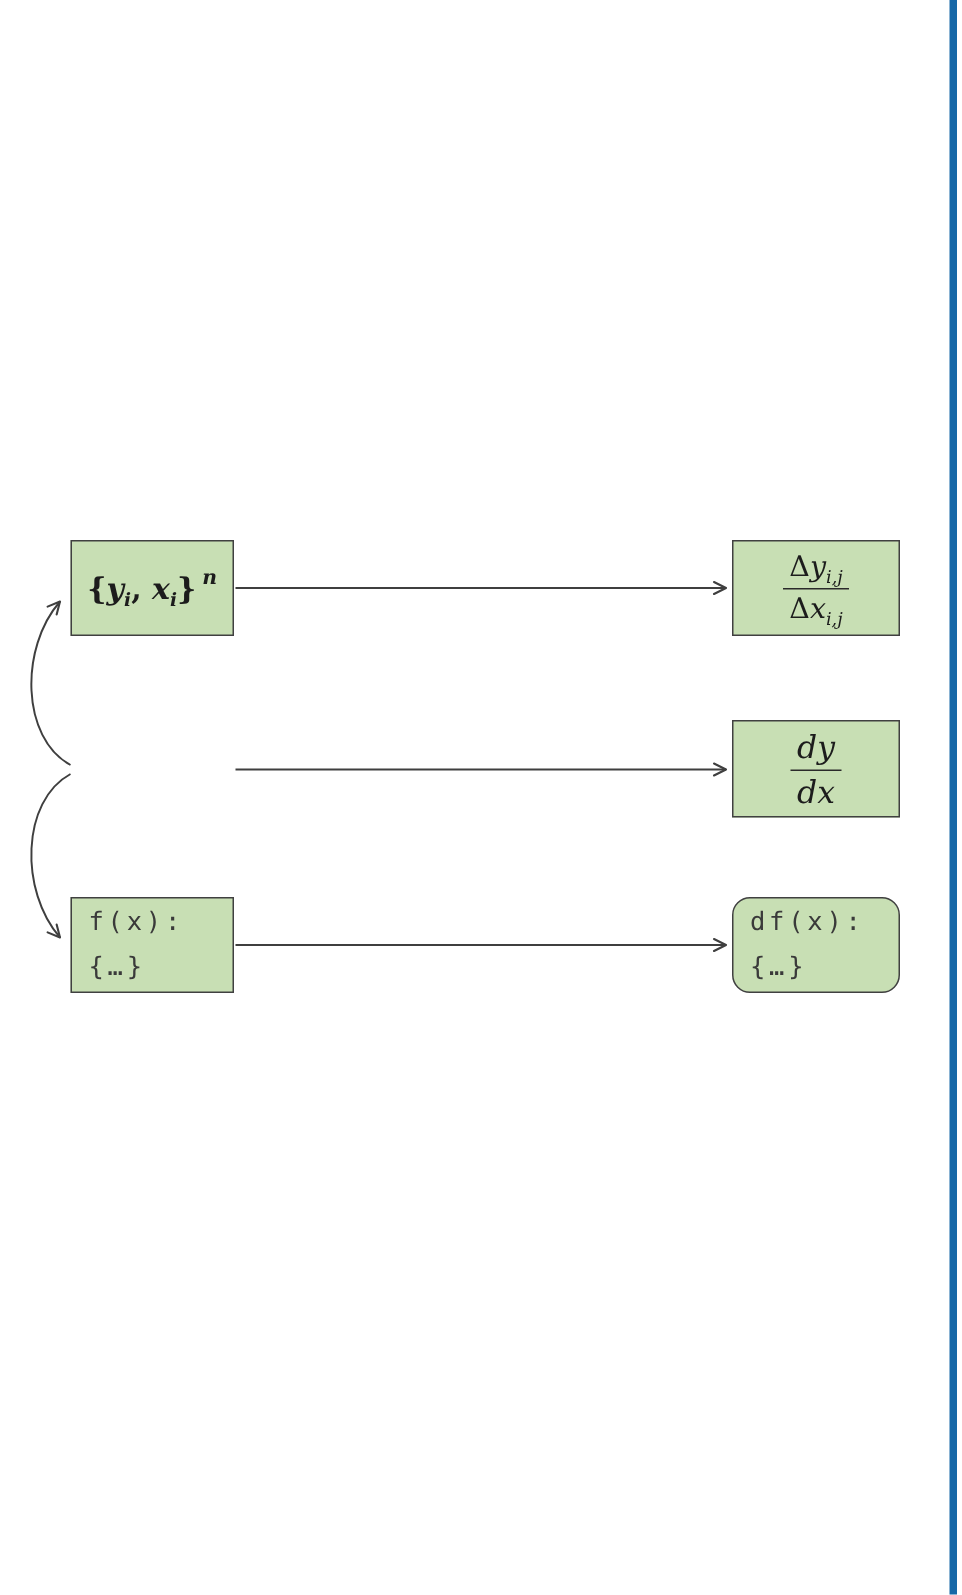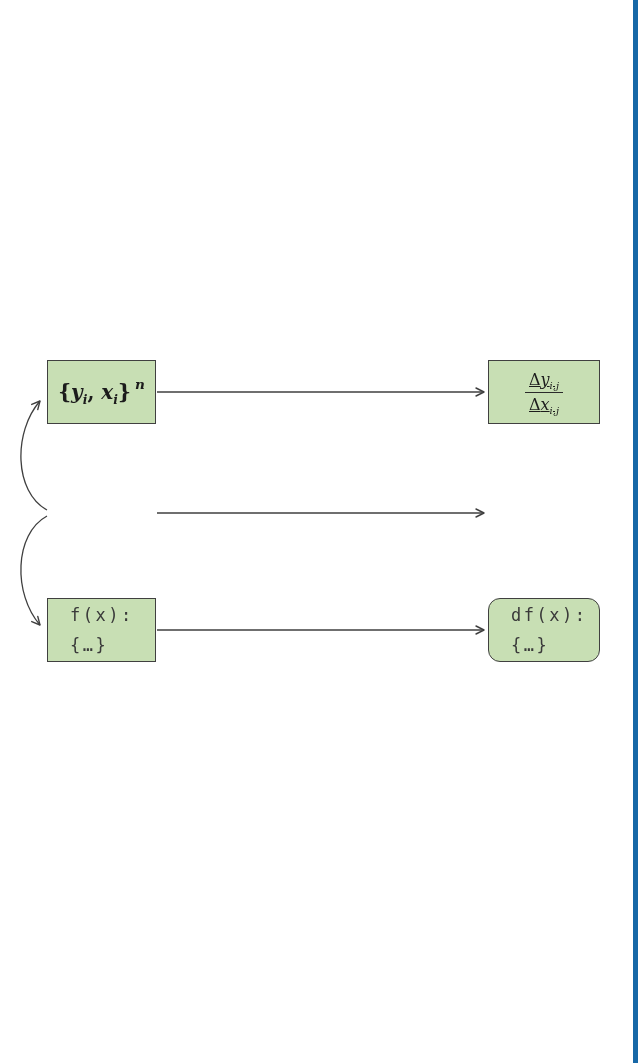--- a/index.html
+++ b/index.html
@@ -30,21 +30,21 @@
   }
   .box.code {
     color: #3a3a3a;
     font-family: "DejaVu Sans Mono", monospace;
     font-size: 17px;
     letter-spacing: 2.5px;
     line-height: 30px;
     flex-direction: column;
     align-items: flex-start;
     justify-content: center;
-    padding-left: 22px;
+    padding-left: 11px;
   }
   .m-samples { font-size: 20px; font-weight: bold; }
   .m-samples i, .m-func i { font-family: "DejaVu Serif", serif; }
   .m-func { font-size: 21px; font-style: italic; }
   sub.msub {
     font-size: 0.62em;
     font-style: italic;
     line-height: 0;
   }
   sup.msup {
@@ -58,21 +58,21 @@
   .frac {
     display: inline-flex;
     flex-direction: column;
     align-items: center;
   }
   .frac .num {
     border-bottom: 1.5px solid #2a2a2a;
     padding: 0 4px 3px 4px;
   }
   .frac .den { padding-top: 2px; }
-  .frac-small { font-size: 16px; text-decoration: underline; }
+  .frac-small { font-size: 19px; }
   .frac-big { font-size: 21px; }
   .code-line { display: block; }
 </style>
 </head>
 <body>
 
 <div class="canvas">
 
   <svg class="connectors" width="641" height="1063" viewBox="0 0 641 1063">
     <defs>
@@ -92,20 +92,26 @@
   </div>
 
   <div class="box math" style="left: 488px; top: 360px; width: 112px; height: 64px; background-color: rgb(200, 223, 180); border-color: rgb(64, 64, 64);">
     <span class="frac frac-small">
       <span class="num"><span>Δ</span><i>y</i><sub class="msub">i,j</sub></span>
       <span class="den"><span>Δ</span><i>x</i><sub class="msub">i,j</sub></span>
     </span>
   </div>
 
 
+  <div class="box math" style="left: 488px; top: 480px; width: 112px; height: 65px; background-color: rgb(200, 223, 180); border-color: rgb(64, 64, 64);">
+    <span class="frac frac-big">
+      <span class="num"><i>d</i><i>y</i></span>
+      <span class="den"><i>d</i><i>x</i></span>
+    </span>
+  </div>
 
   <div class="box code" style="left: 47px; top: 598px; width: 109px; height: 64px; background-color: rgb(200, 223, 180); border-color: rgb(64, 64, 64);">
     <span class="code-line">f(x):</span>
     <span class="code-line">{…}</span>
   </div>
 
   <div class="box code" style="left: 488px; top: 598px; width: 112px; height: 64px; background-color: rgb(200, 223, 180); border-color: rgb(64, 64, 64); border-radius: 12px;">
     <span class="code-line">df(x):</span>
     <span class="code-line">{…}</span>
   </div>

